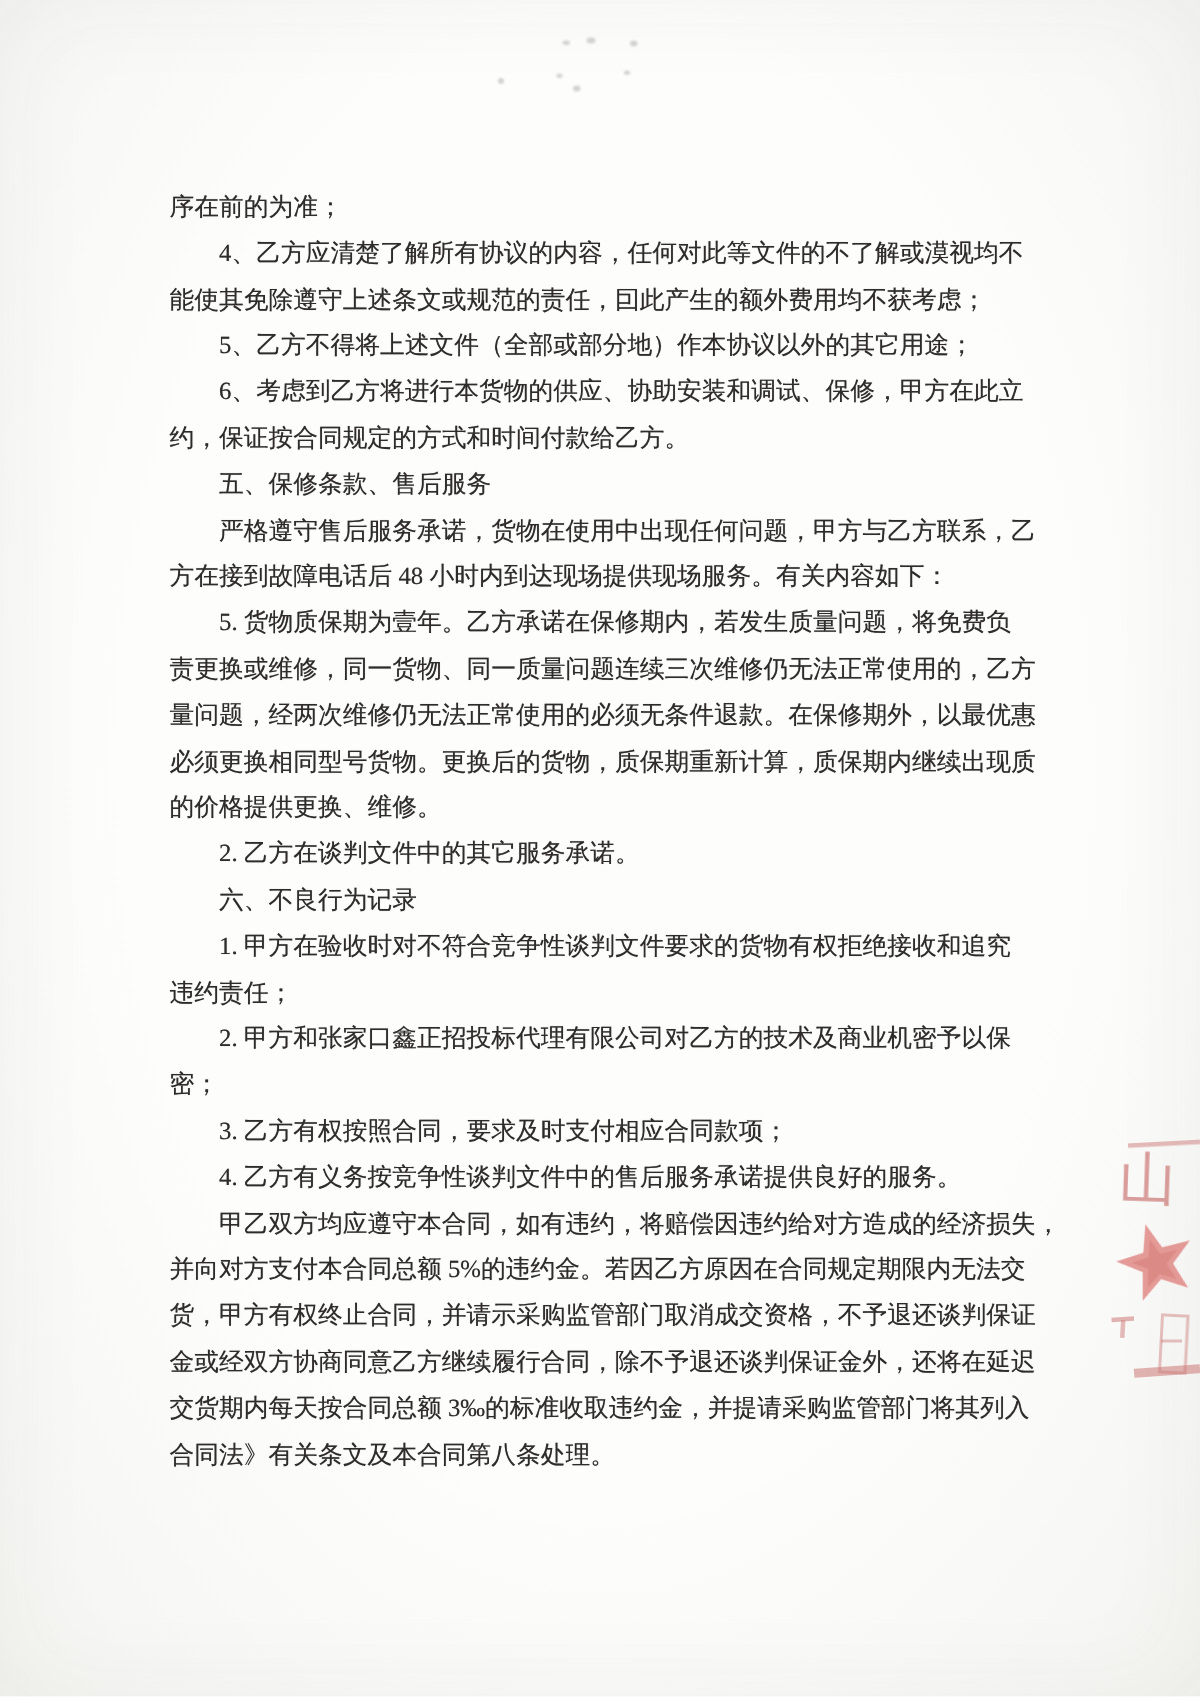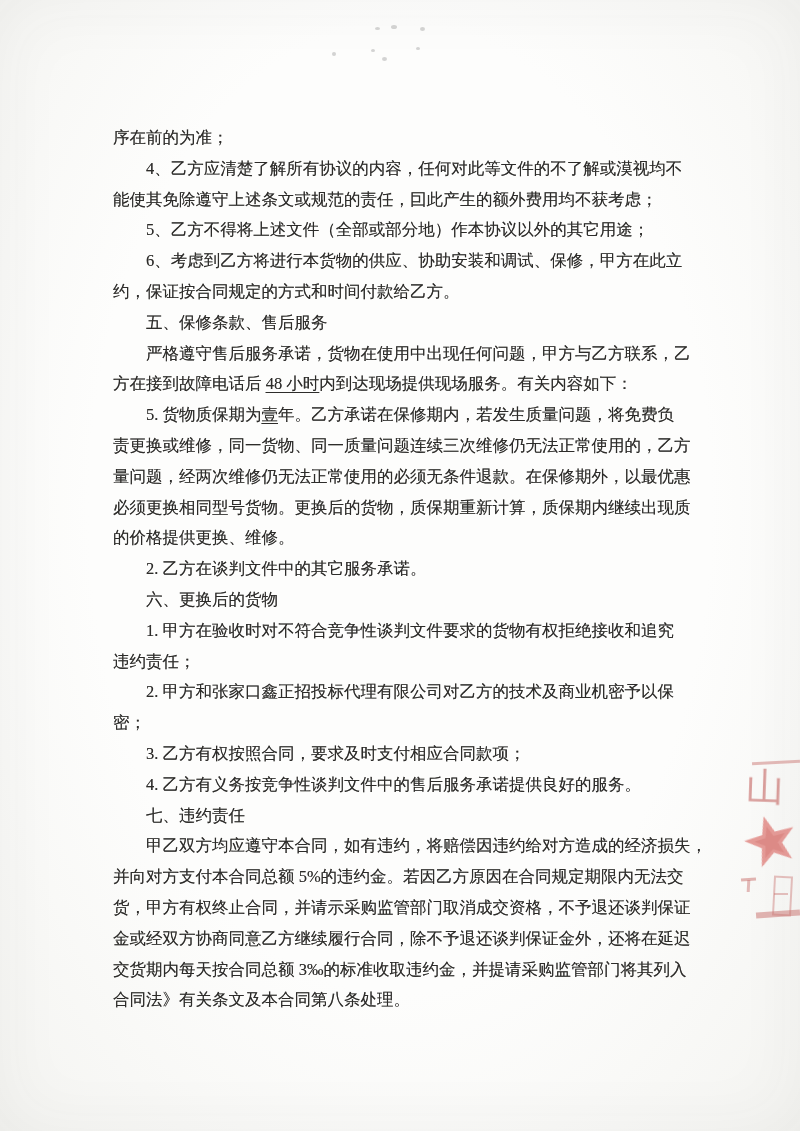--- a/index.html
+++ b/index.html
@@ -22,21 +22,20 @@
     width: 584px;
     font-size: 16.5px;
     line-height: 30.8px;
     color: var(--ink, #2d2c2a);
     text-shadow: 0 0 0.5px rgba(45,44,42,0.55);
     margin-top: 24px;
   }
   .doc .line { white-space: nowrap; }
   .doc .line.indent { padding-left: 33px; }
   .doc .u {
-    text-decoration: underline;
     text-underline-offset: 3px;
     text-decoration-thickness: 1px;
   }
   
   .smudge {
     position: absolute;
     background: rgba(105,105,105,0.28);
     border-radius: 50%;
     filter: blur(0.7px);
   }
@@ -107,28 +106,27 @@
       <div class="line"><span>约，保证按合同规定的方式和时间付款给乙方。</span></div>
       <div class="line indent"><span>五、保修条款、售后服务</span></div>
       <div class="line indent"><span>严格遵守售后服务承诺，货物在使用中出现任何问题，甲方与乙方联系，乙</span></div>
       <div class="line"><span>方在接到故障电话后 </span><span class="u">48 小时</span><span>内到达现场提供现场服务。有关内容如下：</span></div>
       <div class="line indent"><span>5. 货物质保期为</span><span class="u">壹</span><span>年。乙方承诺在保修期内，若发生质量问题，将免费负</span></div>
       <div class="line"><span>责更换或维修，同一货物、同一质量问题连续三次维修仍无法正常使用的，乙方</span></div>
       <div class="line"><span>量问题，经两次维修仍无法正常使用的必须无条件退款。在保修期外，以最优惠</span></div>
       <div class="line"><span>必须更换相同型号货物。更换后的货物，质保期重新计算，质保期内继续出现质</span></div>
       <div class="line"><span>的价格提供更换、维修。</span></div>
       <div class="line indent"><span>2. 乙方在谈判文件中的其它服务承诺。</span></div>
-      <div class="line indent"><span>六、更换后的货物</span></div>
+      <div class="line indent"><span>六、不良行为记录</span></div>
       <div class="line indent"><span>1. 甲方在验收时对不符合竞争性谈判文件要求的货物有权拒绝接收和追究</span></div>
       <div class="line"><span>违约责任；</span></div>
       <div class="line indent"><span>2. 甲方和张家口鑫正招投标代理有限公司对乙方的技术及商业机密予以保</span></div>
       <div class="line"><span>密；</span></div>
       <div class="line indent"><span>3. 乙方有权按照合同，要求及时支付相应合同款项；</span></div>
       <div class="line indent"><span>4. 乙方有义务按竞争性谈判文件中的售后服务承诺提供良好的服务。</span></div>
-      <div class="line indent"><span>七、违约责任</span></div>
       <div class="line indent"><span>甲乙双方均应遵守本合同，如有违约，将赔偿因违约给对方造成的经济损失，</span></div>
       <div class="line"><span>并向对方支付本合同总额 5%的违约金。若因乙方原因在合同规定期限内无法交</span></div>
       <div class="line"><span>货，甲方有权终止合同，并请示采购监管部门取消成交资格，不予退还谈判保证</span></div>
       <div class="line"><span>金或经双方协商同意乙方继续履行合同，除不予退还谈判保证金外，还将在延迟</span></div>
       <div class="line"><span>交货期内每天按合同总额 3‰的标准收取违约金，并提请采购监管部门将其列入</span></div>
       <div class="line"><span>合同法》有关条文及本合同第八条处理。</span></div>
     </div>
 
   <div>
     <div class="stamp seal-stroke-top"></div>

